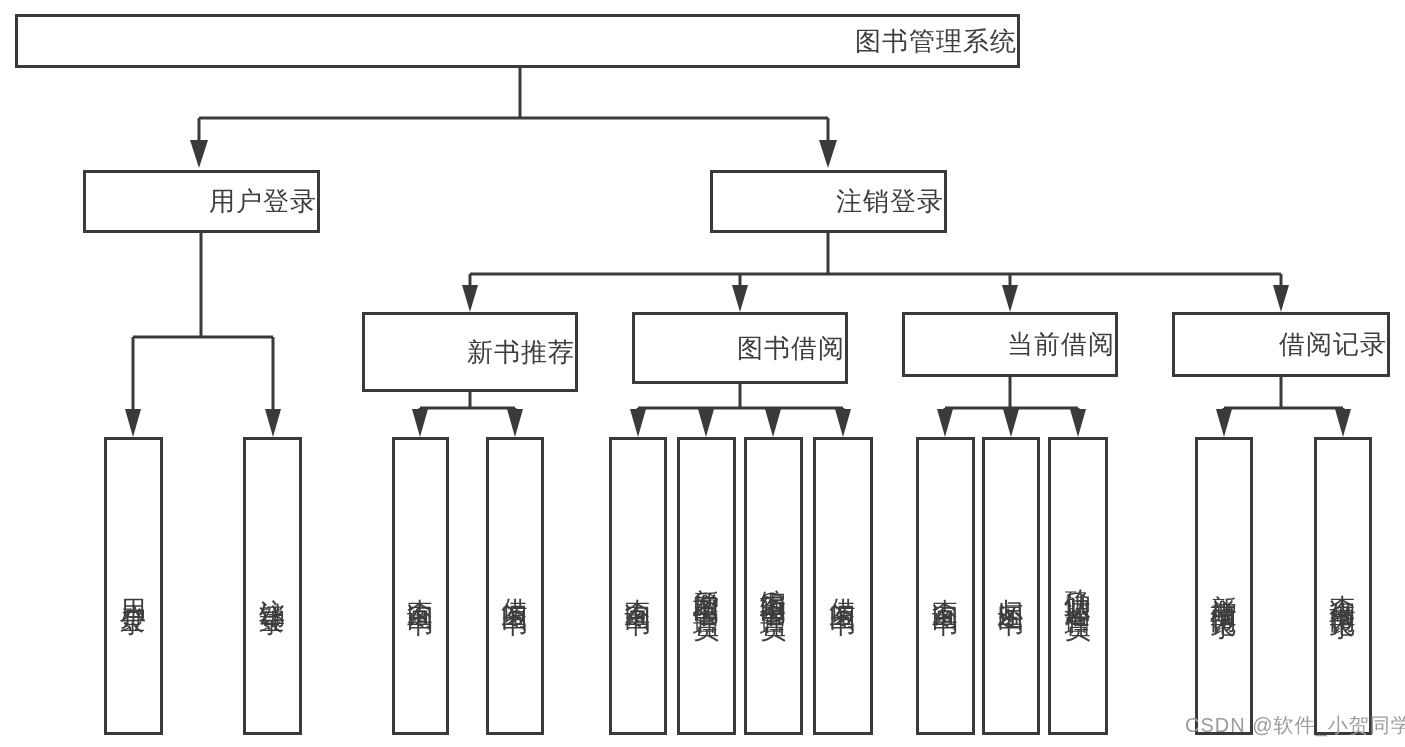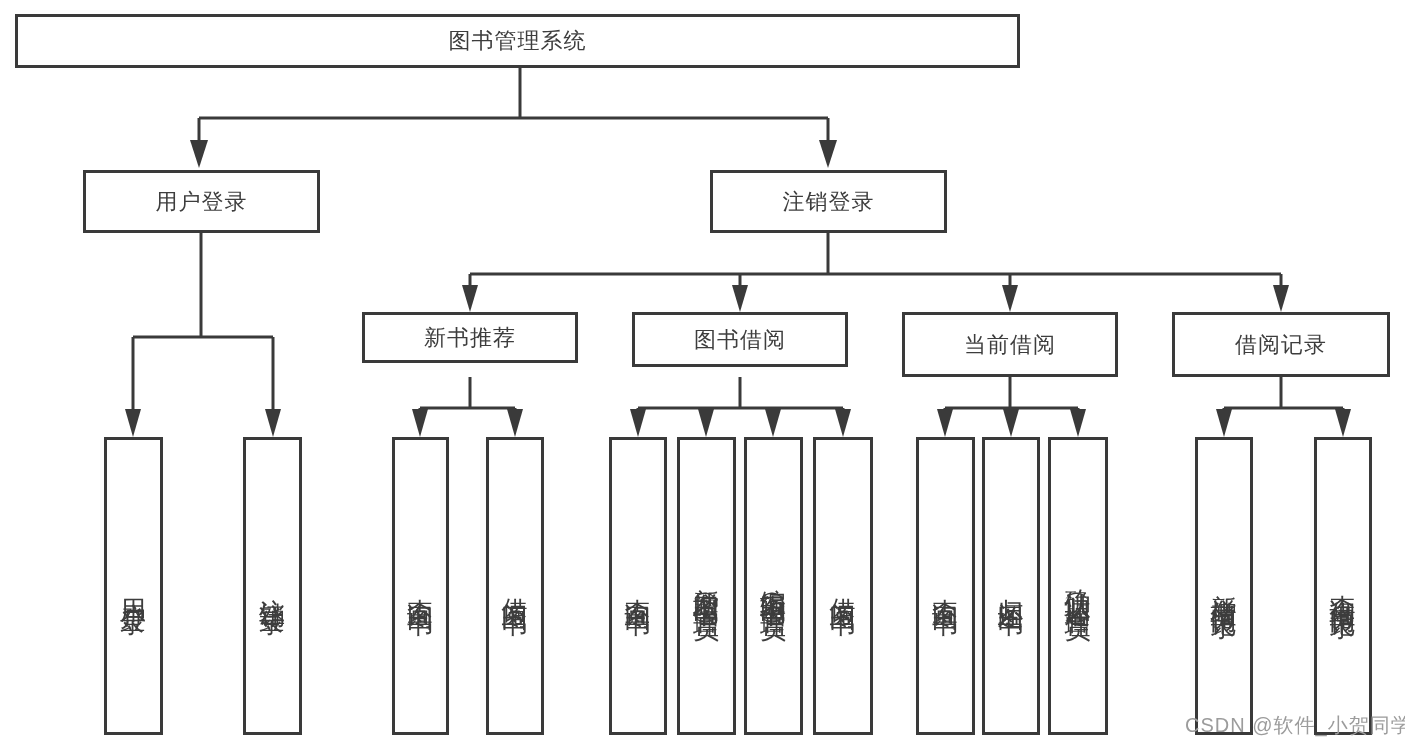--- a/index.html
+++ b/index.html
@@ -18,21 +18,21 @@
   svg.connectors polygon{fill:#3a3a3a;stroke:none;}
   .node{
     position:absolute;
     background:#ffffff;
     border:3px solid #3a3a3a;
     box-sizing:border-box;
     display:flex;align-items:center;justify-content:center;
     color:#3d3d3d;
     z-index:1;
   }
-  .node.h{font-size:22px;letter-spacing:1px;white-space:nowrap;}
+  .node.h{font-size:26px;letter-spacing:1px;white-space:nowrap;justify-content:flex-end;}
   .node.v span{
     writing-mode:vertical-rl;
     text-orientation:mixed;
     font-size:26px;
     letter-spacing:4px;
     line-height:1;
   }
   .watermark{
     position:absolute;
     left:1185px;top:712px;
@@ -114,24 +114,24 @@
     <span>图书管理系统</span>
   </div>
 
   <div class="node h" style="left:83px;top:170px;width:237px;height:63px">
     <span>用户登录</span>
   </div>
   <div class="node h" style="left:710px;top:170px;width:237px;height:63px">
     <span>注销登录</span>
   </div>
 
-  <div class="node h" style="left:362px;top:312px;width:216px;height:51px">
+  <div class="node h" style="left:362px;top:312px;width:216px;height:80px">
     <span>新书推荐</span>
   </div>
-  <div class="node h" style="left:632px;top:312px;width:216px;height:55px">
+  <div class="node h" style="left:632px;top:312px;width:216px;height:72px">
     <span>图书借阅</span>
   </div>
   <div class="node h" style="left:1172px;top:312px;width:218px;height:65px">
     <span>借阅记录</span>
   </div>
   <div class="node h" style="left:902px;top:312px;width:216px;height:65px">
     <span>当前借阅</span>
   </div>
 
   <div class="node v" style="left:104px;top:437px;width:59px;height:298px">

